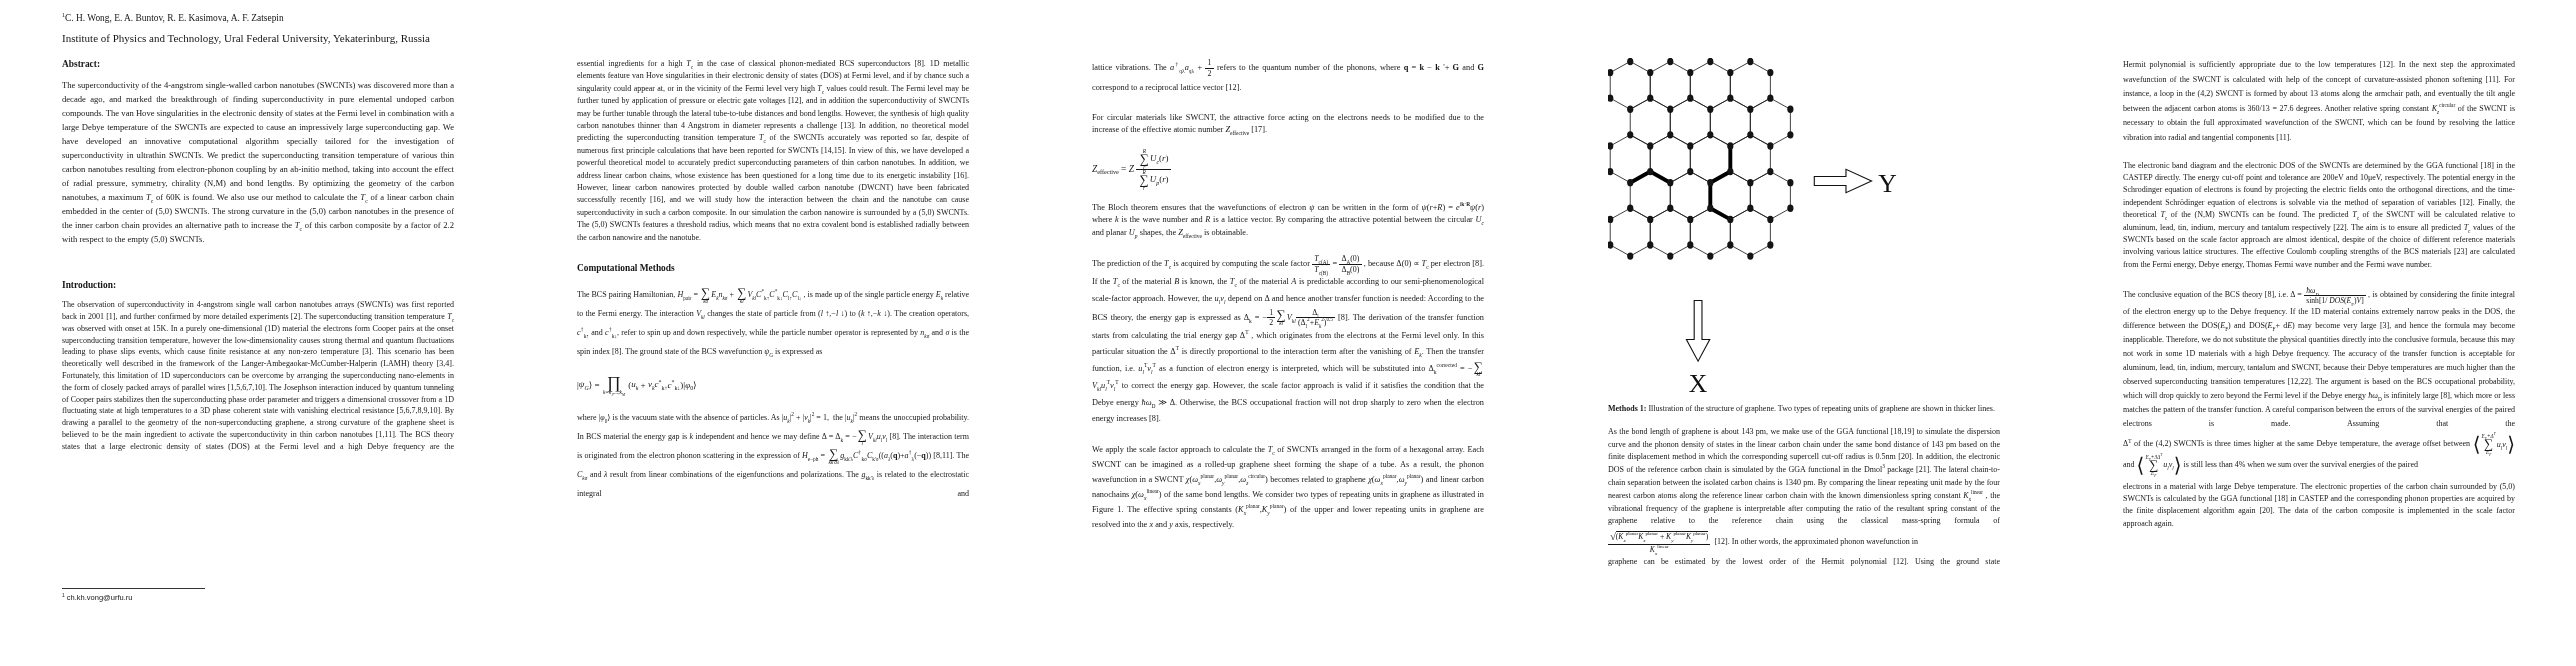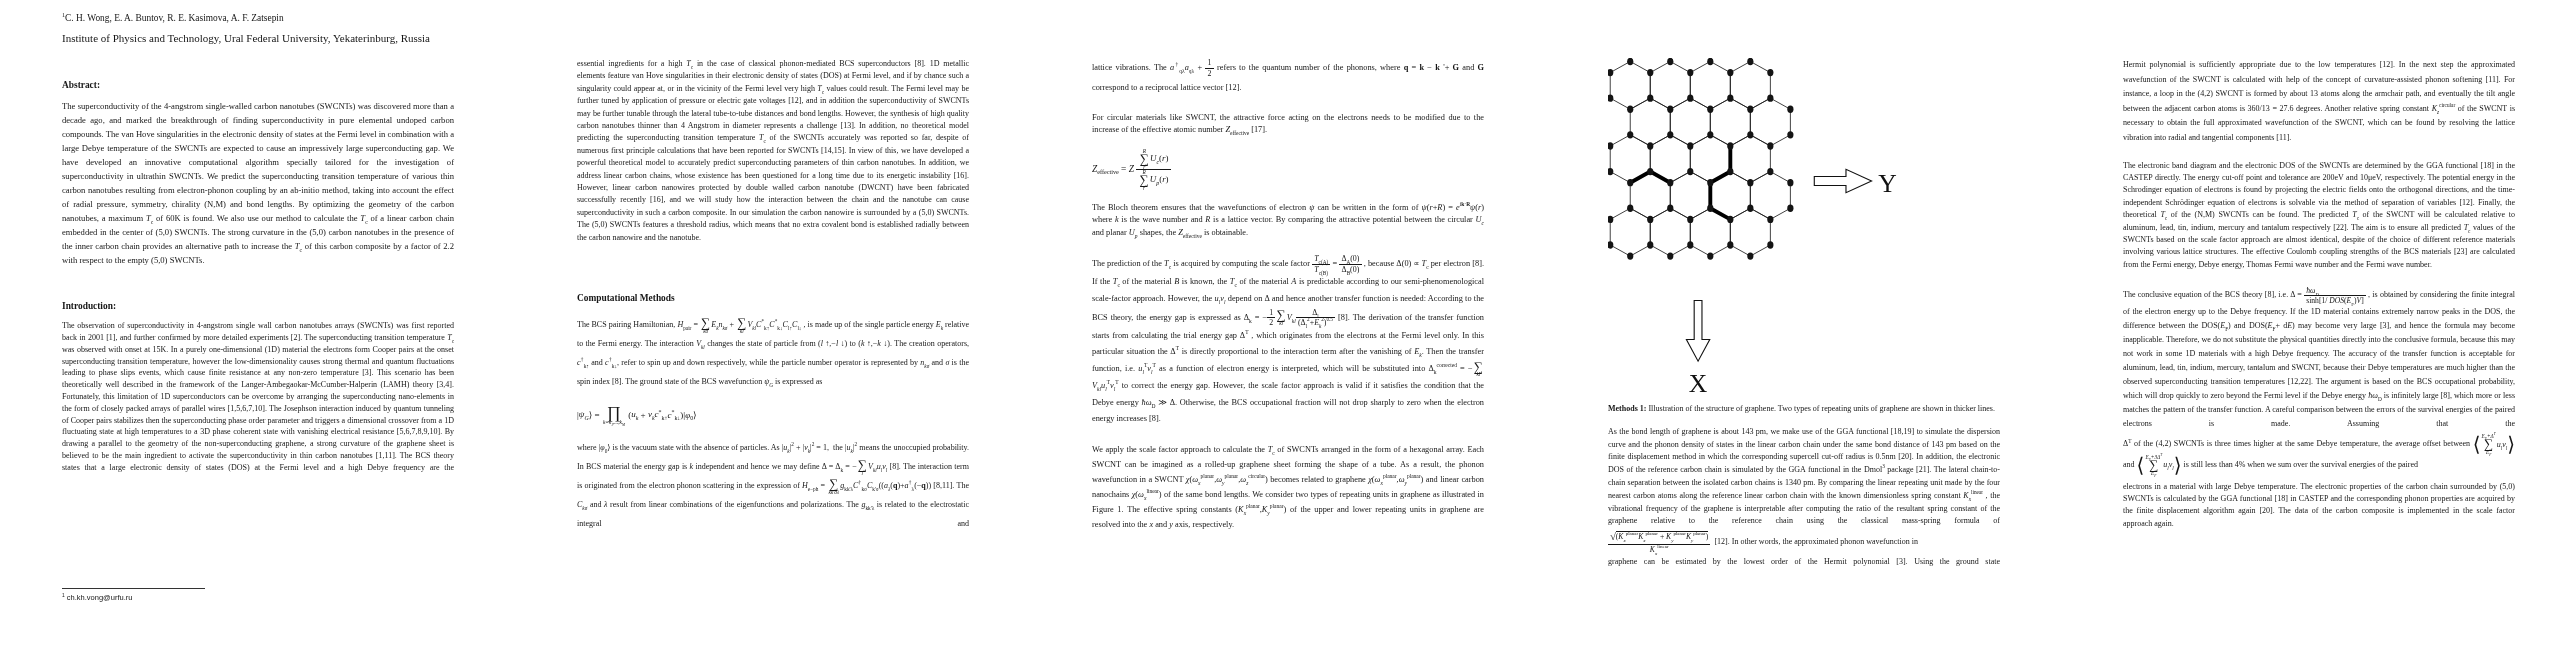--- a/index.html
+++ b/index.html
@@ -38,35 +38,35 @@
   .caption{margin:11px 0 0 0;}
   .eqrow{margin:3.3px 0 0 0;}
 </style>
 </head>
 <body>
 
 <div class="page" style="left:0">
   <div class="content">
     <p class="authors"><sup>1</sup>C. H. Wong, E. A. Buntov, R. E. Kasimova, A. F. Zatsepin</p>
     <p class="affil">Institute of Physics and Technology, Ural Federal University, Yekaterinburg, Russia</p>
-    <h2 class="head" style="margin-top:36px">Abstract:</h2>
+    <h2 class="head" style="margin-top:15px">Abstract:</h2>
     <p class="body fs-abs" style="margin-top:9px">The superconductivity of the 4-angstrom single-walled carbon nanotubes (SWCNTs) was discovered more than a decade ago, and marked the breakthrough of finding superconductivity in pure elemental undoped carbon compounds. The van Hove singularities in the electronic density of states at the Fermi level in combination with a large Debye temperature of the SWCNTs are expected to cause an impressively large superconducting gap. We have developed an innovative computational algorithm specially tailored for the investigation of superconductivity in ultrathin SWCNTs. We predict the superconducting transition temperature of various thin carbon nanotubes resulting from electron-phonon coupling by an ab-initio method, taking into account the effect of radial pressure, symmetry, chirality (N,M) and bond lengths. By optimizing the geometry of the carbon nanotubes, a maximum <i>T</i><sub>c</sub> of 60K is found. We also use our method to calculate the <i>T</i><sub>c</sub> of a linear carbon chain embedded in the center of (5,0) SWCNTs. The strong curvature in the (5,0) carbon nanotubes in the presence of the inner carbon chain provides an alternative path to increase the <i>T</i><sub>c</sub> of this carbon composite by a factor of 2.2 with respect to the empty (5,0) SWCNTs.</p>
     <h2 class="head" style="margin-top:34px">Introduction:</h2>
     <p class="body fs-intro cont" style="margin-top:9px">The observation of superconductivity in 4-angstrom single wall carbon nanotubes arrays (SWCNTs) was first reported back in 2001 [1], and further confirmed by more detailed experiments [2]. The superconducting transition temperature <i>T</i><sub>c</sub> was observed with onset at 15K. In a purely one-dimensional (1D) material the electrons form Cooper pairs at the onset superconducting transition temperature, however the low-dimensionality causes strong thermal and quantum fluctuations leading to phase slips events, which cause finite resistance at any non-zero temperature [3]. This scenario has been theoretically well described in the framework of the Langer-Ambegaokar-McCumber-Halperin (LAMH) theory [3,4]. Fortunately, this limitation of 1D superconductors can be overcome by arranging the superconducting nano-elements in the form of closely packed arrays of parallel wires [1,5,6,7,10]. The Josephson interaction induced by quantum tunneling of Cooper pairs stabilizes then the superconducting phase order parameter and triggers a dimensional crossover from a 1D fluctuating state at high temperatures to a 3D phase coherent state with vanishing electrical resistance [5,6,7,8,9,10]. By drawing a parallel to the geometry of the non-superconducting graphene, a strong curvature of the graphene sheet is believed to be the main ingredient to activate the superconductivity in thin carbon nanotubes [1,11]. The BCS theory states that a large electronic density of states (DOS) at the Fermi level and a high Debye frequency are the</p>
   </div>
   <div class="footnote">
     <div class="rule"></div>
     <p><sup>1</sup> ch.kh.vong@urfu.ru</p>
   </div>
 </div>
 
 <div class="page" style="left:515px">
   <div class="content">
     <p class="body fs-p2" style="margin-top:58px">essential ingredients for a high <i>T</i><sub>c</sub> in the case of classical phonon-mediated BCS superconductors [8]. 1D metallic elements feature van Hove singularities in their electronic density of states (DOS) at Fermi level, and if by chance such a singularity could appear at, or in the vicinity of the Fermi level very high <i>T</i><sub>c</sub> values could result. The Fermi level may be further tuned by application of pressure or electric gate voltages [12], and in addition the superconductivity of SWCNTs may be further tunable through the lateral tube-to-tube distances and bond lengths. However, the synthesis of high quality carbon nanotubes thinner than 4 Angstrom in diameter represents a challenge [13]. In addition, no theoretical model predicting the superconducting transition temperature <i>T</i><sub>c</sub> of the SWCNTs accurately was reported so far, despite of numerous first principle calculations that have been reported for SWCNTs [14,15]. In view of this, we have developed a powerful theoretical model to accurately predict superconducting parameters of thin carbon nanotubes. In addition, we address linear carbon chains, whose existence has been questioned for a long time due to its energetic instability [16]. However, linear carbon nanowires protected by double walled carbon nanotube (DWCNT) have been fabricated successfully recently [16], and we will study how the interaction between the chain and the nanotube can cause superconductivity in such a carbon composite. In our simulation the carbon nanowire is surrounded by a (5,0) SWCNTs. The (5,0) SWCNTs features a threshold radius, which means that no extra covalent bond is established radially between the carbon nanowire and the nanotube.</p>
-    <h2 class="head" style="margin-top:49px">Computational Methods</h2>
+    <h2 class="head" style="margin-top:19px">Computational Methods</h2>
     <p class="body fs-p2 mathy" style="margin-top:12.2px">The BCS pairing Hamiltonian, <i>H</i><sub>pair</sub> = <span class="bs">
           <span class="s">∑</span>
           <span class="b">kσ</span>
         </span><i>E<sub>k</sub>n<sub>kσ</sub></i> + <span class="bs">
           <span class="s">∑</span>
           <span class="b">kl</span>
         </span><i>V<sub>kl</sub>C</i><sup>*</sup><sub>k↑</sub><i>C</i><sup>*</sup><sub>k↓</sub><i>C</i><sub>l↑</sub><i>C</i><sub>l↓</sub> , is made up of the single particle energy <i>E<sub>k</sub></i> relative to the Fermi energy. The interaction <i>V<sub>kl</sub></i> changes the state of particle from (<i>l</i> ↑,−<i>l</i> ↓) to (<i>k</i> ↑,−<i>k</i> ↓). The creation operators, <i>c</i><sup>†</sup><sub>k↑</sub> and <i>c</i><sup>†</sup><sub>k↓</sub>, refer to spin up and down respectively, while the particle number operator is represented by <i>n<sub>kσ</sub></i> and <i>σ</i> is the spin index [8]. The ground state of the BCS wavefunction <i>ψ<sub>G</sub></i> is expressed as</p>
     <div class="eq" style="margin-top:14.5px">|<i>ψ<sub>G</sub></i>⟩ = <span class="bs">
           <span class="s" style="font-size:16.7px">∏</span>
           <span class="b">k=k<sub>1</sub>,...,k<sub>M</sub></span>
@@ -200,21 +200,21 @@
             <polygon points="371,213 428,213 428,200 474,221 428,242 428,229 371,229" fill="#ffffff" stroke="#111" stroke-width="2"></polygon>
             <text x="486" y="240" font-size="46" font-family="&quot;Liberation Serif&quot;,serif" fill="#111">Y</text>
             <polygon points="155,436 169,436 169,506 183,506 162,545 141,506 155,506" fill="#ffffff" stroke="#111" stroke-width="2"></polygon>
             <text x="162" y="600" text-anchor="middle" font-size="46" font-family="&quot;Liberation Serif&quot;,serif" fill="#111">X</text>
           </g>
         </svg>
     </div>
     <p class="body fs-p4 caption"><b>Methods 1:</b> Illustration of the structure of graphene. Two types of repeating units of graphene are shown in thicker lines.</p>
     <p class="body fs-p4 cont" style="margin-top:10px">As the bond length of graphene is about 143 pm, we make use of the GGA functional [18,19] to simulate the dispersion curve and the phonon density of states in the linear carbon chain under the same bond distance of 143 pm based on the finite displacement method in which the corresponding supercell cut-off radius is 0.5nm [20]. In addition, the electronic DOS of the reference carbon chain is simulated by the GGA functional in the Dmol<sup>3</sup> package [21]. The lateral chain-to-chain separation between the isolated carbon chains is 1340 pm. By comparing the linear repeating unit made by the four nearest carbon atoms along the reference linear carbon chain with the known dimensionless spring constant <i>K<sub>x</sub></i><sup>linear</sup> , the vibrational frequency of the graphene is interpretable after computing the ratio of the resultant spring constant of the graphene relative to the reference chain using the classical mass-spring formula of</p>
     <div class="eqrow fs-p4"><span class="fr"><span class="nu"><span class="rt">√</span><span class="sqrt"><span class="rad">(<i>K<sub>x</sub></i><sup>planar</sup><i>K<sub>x</sub></i><sup>planar</sup> + <i>K<sub>y</sub></i><sup>planar</sup><i>K<sub>y</sub></i><sup>planar</sup>)</span></span></span><span class="de"><i>K<sub>x</sub></i><sup>linear</sup></span></span> &nbsp;[12]. In other words, the approximated phonon wavefunction in</div>
-    <p class="body fs-p4 cont" style="margin-top:2.2px">graphene can be estimated by the lowest order of the Hermit polynomial [3]. Using the ground state</p>
+    <p class="body fs-p4 cont" style="margin-top:2.2px">graphene can be estimated by the lowest order of the Hermit polynomial [12]. Using the ground state</p>
   </div>
 </div>
 
 <div class="page" style="left:2061px">
   <div class="content">
     <p class="body fs-p5 mathy" style="margin-top:58px;line-height:14.5px">Hermit polynomial is sufficiently appropriate due to the low temperatures [12]. In the next step the approximated wavefunction of the SWCNT is calculated with help of the concept of curvature-assisted phonon softening [11]. For instance, a loop in the (4,2) SWCNT is formed by about 13 atoms along the armchair path, and eventually the tilt angle between the adjacent carbon atoms is 360/13 = 27.6 degrees. Another relative spring constant <i>K<sub>z</sub></i><sup>circular</sup> of the SWCNT is necessary to obtain the full approximated wavefunction of the SWCNT, which can be found by resolving the lattice vibration into radial and tangential components [11].</p>
     <p class="body fs-p5" style="margin-top:14.5px">The electronic band diagram and the electronic DOS of the SWCNTs are determined by the GGA functional [18] in the CASTEP directly. The energy cut-off point and tolerance are 200eV and 10μeV, respectively. The potential energy in the Schrodinger equation of electrons is found by projecting the electric fields onto the orthogonal directions, and the time-independent Schrödinger equation of electrons is solvable via the method of separation of variables [12]. Finally, the theoretical <i>T</i><sub>c</sub> of the (N,M) SWCNTs can be found. The predicted <i>T</i><sub>c</sub> of the SWCNT will be calculated relative to aluminum, lead, tin, indium, mercury and tantalum respectively [22]. The aim is to ensure all predicted <i>T</i><sub>c</sub> values of the SWCNTs based on the scale factor approach are almost identical, despite of the choice of different reference materials involving various lattice structures. The effective Coulomb coupling strengths of the BCS materials [23] are calculated from the Fermi energy, Debye energy, Thomas Fermi wave number and the Fermi wave number.</p>
     <p class="body fs-p5 mathy cont" style="margin-top:14.5px;line-height:14px">The conclusive equation of the BCS theory [8], i.e. Δ = <span class="fr"><span class="nu"><i>ħω</i><sub>D</sub></span><span class="de">sinh[1/ <i>DOS</i>(<i>E</i><sub>F</sub>)<i>V</i>]</span></span> , is obtained by considering the finite integral of the electron energy up to the Debye frequency. If the 1D material contains extremely narrow peaks in the DOS, the difference between the DOS(<i>E</i><sub>F</sub>) and DOS(<i>E</i><sub>F</sub>+ d<i>E</i>) may become very large [3], and hence the formula may become inapplicable. Therefore, we do not substitute the physical quantities directly into the conclusive formula, because this may not work in some 1D materials with a high Debye frequency. The accuracy of the transfer function is acceptable for aluminum, lead, tin, indium, mercury, tantalum and SWCNT, because their Debye temperatures are much higher than the observed superconducting transition temperatures [12,22]. The argument is based on the BCS occupational probability, which will drop quickly to zero beyond the Fermi level if the Debye energy <i>ħω</i><sub>D</sub> is infinitely large [8], which more or less matches the pattern of the transfer function. A careful comparison between the errors of the survival energies of the paired electrons is made. Assuming that the</p>
     <div class="body fs-p5 mathy" style="margin-top:3.3px;line-height:16.7px;text-align:justify">Δ<sup>T</sup> of the (4,2) SWCNTs is three times higher at the same Debye temperature, the average offset between <span class="ang">⟨</span><span class="bs">
           <span class="t">E<sub>F</sub>+Δ<sup>T</sup></span>

